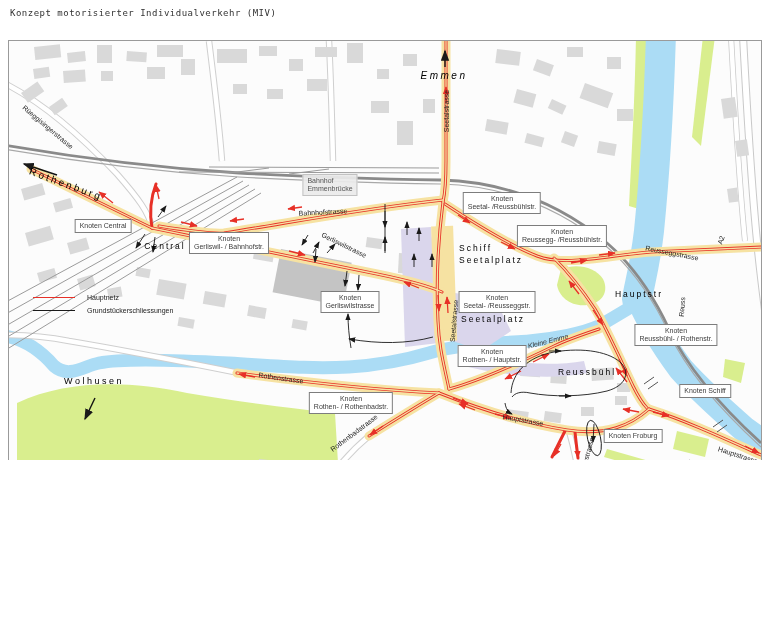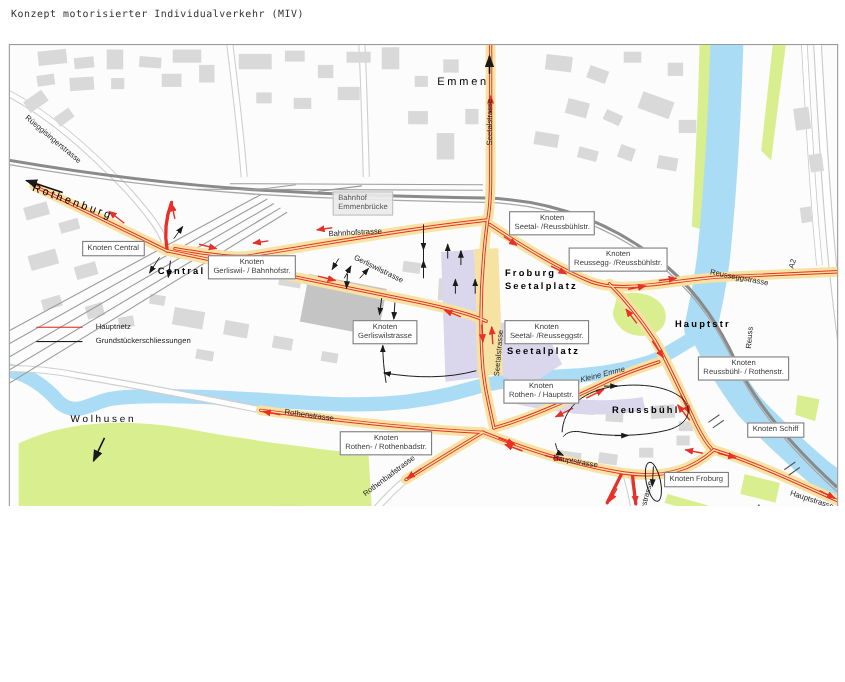--- a/index.html
+++ b/index.html
@@ -5,21 +5,21 @@
   html,body{margin:0;padding:0;background:#fff;}
   .page{position:relative;width:768px;height:460px;background:#ffffff;overflow:hidden;
         font-family:"Liberation Sans",sans-serif;}
   .title{position:absolute;left:10px;top:8px;font-family:"DejaVu Sans Mono",monospace;
          font-size:9px;letter-spacing:0.5px;color:#333;}
   .map{position:absolute;left:8px;top:40px;width:752px;height:572px;border:1px solid #9a9a9a;
        background:#fcfcfc;overflow:hidden;}
   .map svg{position:absolute;left:0;top:0;}
   .lbl{position:absolute;white-space:nowrap;color:#111;transform-origin:center center;}
   .dest{font-size:10px;letter-spacing:2.5px;color:#000;}
-  .place{font-size:8.5px;letter-spacing:2px;color:#000;font-weight:bold;}
+  .place{font-size:8.5px;letter-spacing:2px;color:#000;}
   .street{font-size:7px;color:#1c1c1c;}
   .box{position:absolute;background:#ffffff;border:1px solid #7d7d7d;color:#3c3c3c;
        font-size:7px;line-height:8px;text-align:center;padding:2px 4px;white-space:nowrap;}
   .station{background:rgba(234,234,234,0.92);border:1px solid #c2c2c2;color:#555;}
   .legend{position:absolute;left:24px;top:250px;font-size:7px;color:#222;}
   .legrow{display:flex;align-items:center;height:13px;}
   .legline{display:inline-block;width:42px;height:0;border-top-width:1.5px;border-top-style:solid;margin-right:12px;}
   .sb-small{position:absolute;font-size:6.5px;color:#333;transform:translateX(-50%);}
   .sb-big{position:absolute;font-size:10px;color:#222;transform:translateX(-50%);}
 </style>
@@ -351,28 +351,28 @@
       <g stroke="#333" stroke-width="1" fill="none">
         <path d="M 599,521 L 702,521"></path>
         <path d="M 599,513 L 599,521"></path>
           <path d="M 702,513 L 702,521"></path>
         <path d="M 651,513 L 651,521"></path>
         <path d="M 625,517 L 625,521"></path>
           <path d="M 677,517 L 677,521"></path>
       </g>
     </svg>
 
-    <div class="lbl dest" style="left:412px;top:34px;transform:translate(-50%,-50%);">Emmen</div>
+    <div class="lbl dest" style="left:435px;top:34px;transform:translate(-50%,-50%);font-style:italic;">Emmen</div>
     <div class="lbl dest" style="left:57px;top:143px;transform:translate(-50%,-50%) rotate(20deg);">Rothenburg</div>
     <div class="lbl dest" style="left:85px;top:340px;transform:translate(-50%,-50%);font-size:9px;">Wolhusen</div>
     <div class="lbl dest" style="left:701px;top:427px;transform:translate(-50%,-50%) rotate(13deg);">Luzern</div>
 
     <div class="lbl place" style="left:156px;top:205px;transform:translate(-50%,-50%);">Central</div>
     <div class="lbl place" style="left:450px;top:201px;line-height:12px;">
-      <div>Froburg</div>
+      <div>Schiff</div>
       <div>Seetalplatz</div>
     </div>
     <div class="lbl place" style="left:452px;top:273px;">Seetalplatz</div>
     <div class="lbl place" style="left:630px;top:253px;transform:translate(-50%,-50%);">Hauptstr</div>
     <div class="lbl place" style="left:578px;top:331px;transform:translate(-50%,-50%);text-align:right;">Reussbühl</div>
 
     <div class="lbl street" style="left:437px;top:70px;transform:translate(-50%,-50%) rotate(-90deg);">Seetalstrasse</div>
     <div class="lbl street" style="left:445px;top:280px;transform:translate(-50%,-50%) rotate(-85deg);">Seetalstrasse</div>
     <div class="lbl street" style="left:314px;top:171px;transform:translate(-50%,-50%) rotate(-3deg);">Bahnhofstrasse</div>
     <div class="lbl street" style="left:335px;top:204px;transform:translate(-50%,-50%) rotate(26deg);">Gerliswilstrasse</div>

